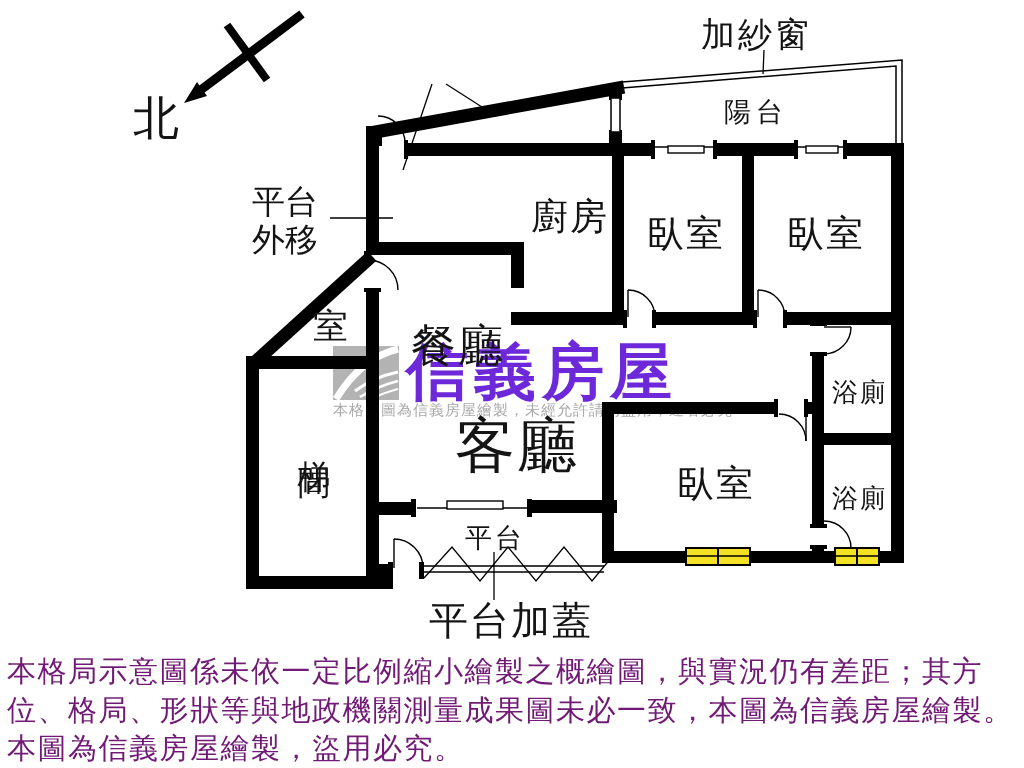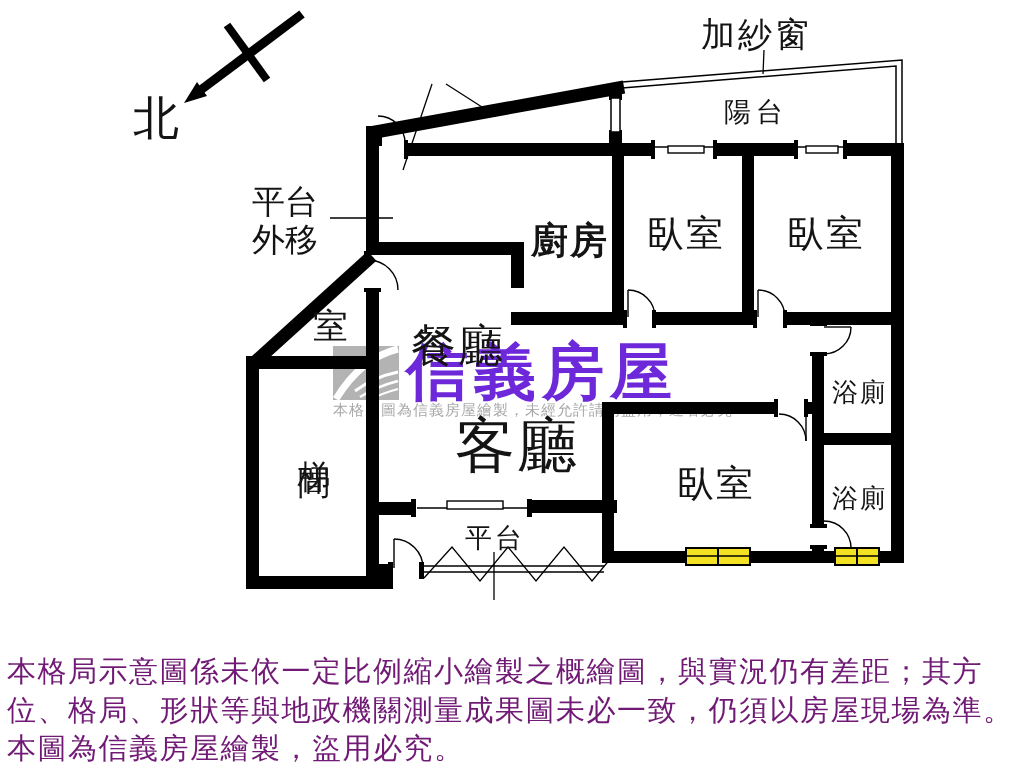--- a/index.html
+++ b/index.html
@@ -162,35 +162,36 @@
       <path d="M 824,521 A 27,27 0 0 1 851,548"></path>
       <line x1="394" y1="568" x2="394" y2="539"></line>
       <path d="M 394,539 A 29,29 0 0 1 423,568"></path>
     </g>
   </svg>
 
   <div class="layer labels">
     <div class="lbl" style="left:133px;top:88px;font-size:46px;">北</div>
     <div class="lbl" style="left:701px;top:12px;font-size:34px;letter-spacing:3px;">加紗窗</div>
     <div class="lbl" style="left:724px;top:94px;font-size:27px;letter-spacing:5px;">陽台</div>
-    <div class="lbl" style="left:531px;top:216px;font-size:37px;letter-spacing:2px;font-weight:bold;">廚房</div>
+    <div class="lbl" style="left:531px;top:192px;font-size:37px;letter-spacing:2px;">廚房</div>
     <div class="lbl" style="left:647px;top:209px;font-size:37px;letter-spacing:2px;">臥室</div>
     <div class="lbl" style="left:787px;top:209px;font-size:37px;letter-spacing:2px;">臥室</div>
     <div class="lbl" style="left:252px;top:183px;font-size:33px;line-height:38px;">
       <div>平台</div>
       <div>外移</div>
     </div>
     <div class="lbl" style="left:313px;top:303px;font-size:35px;">室</div>
     <div class="lbl" style="left:411px;top:316px;font-size:45px;letter-spacing:2px;">餐廳</div>
     <div class="lbl" style="left:455px;top:406px;font-size:60px;letter-spacing:2px;">客廳</div>
     <div class="lbl vtext" style="left:291px;top:434px;font-size:33px;letter-spacing:8px;">梯間</div>
     <div class="lbl" style="left:677px;top:459px;font-size:37px;letter-spacing:2px;">臥室</div>
     <div class="lbl" style="left:832px;top:375px;font-size:26px;letter-spacing:2px;">浴廁</div>
     <div class="lbl" style="left:832px;top:481px;font-size:26px;letter-spacing:2px;">浴廁</div>
     <div class="lbl" style="left:465px;top:520px;font-size:27px;letter-spacing:3px;">平台</div>
+    <div class="lbl" style="left:429px;top:594px;font-size:39px;letter-spacing:2px;">平台加蓋</div>
 
     <div class="disclaimer" style="left:7px;top:652px;font-size:29px;line-height:38.5px;letter-spacing:1.5px;">
       <div>本格局示意圖係未依一定比例縮小繪製之概繪圖，與實況仍有差距；其方</div>
-      <div>位、格局、形狀等與地政機關測量成果圖未必一致，仍須以房屋現場為準。</div>
+      <div>位、格局、形狀等與地政機關測量成果圖未必一致，本圖為信義房屋繪製。</div>
       <div>本圖為信義房屋繪製，盜用必究。</div>
     </div>
   </div>
 </div>
 
 </body></html>

